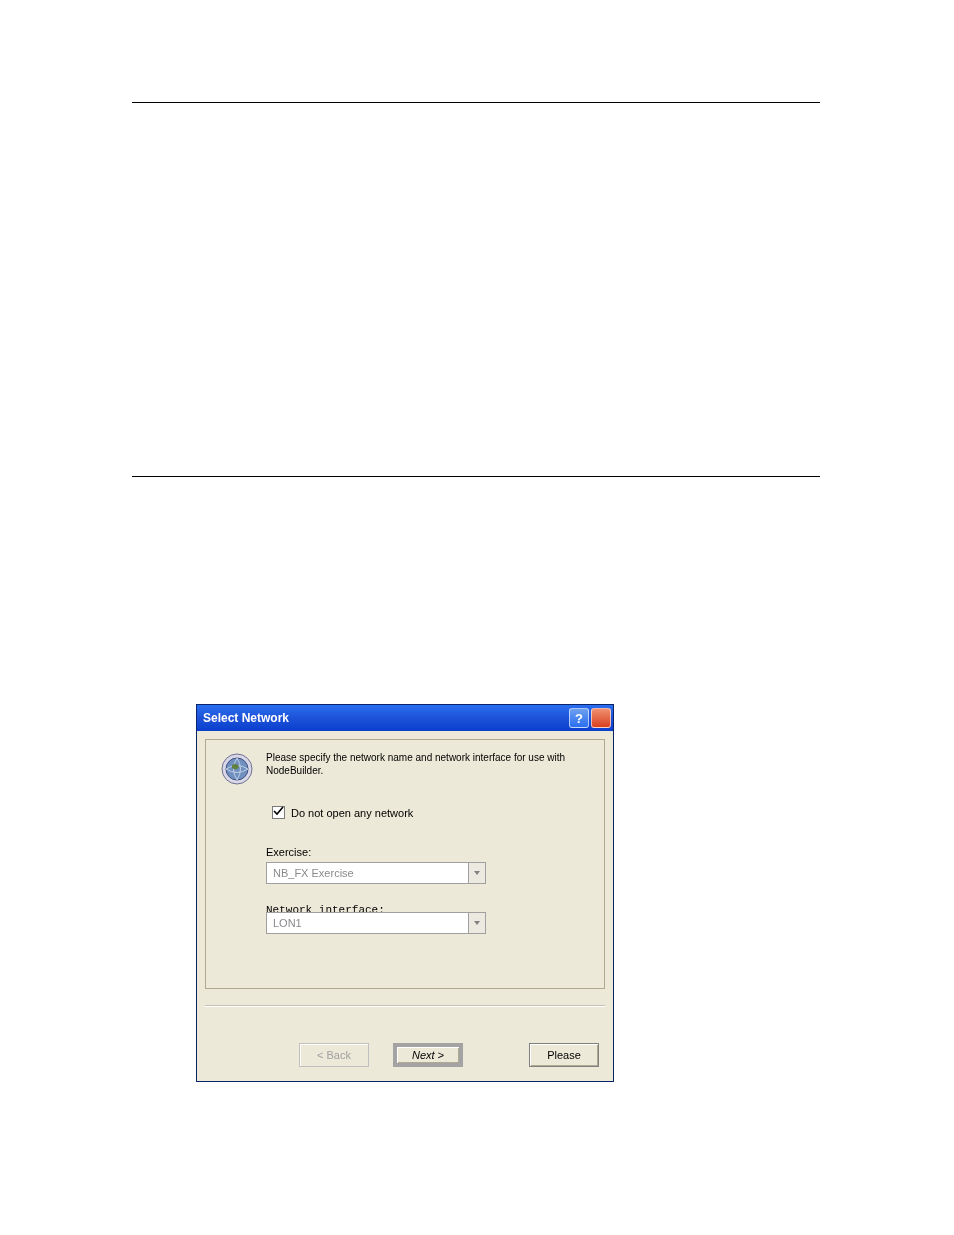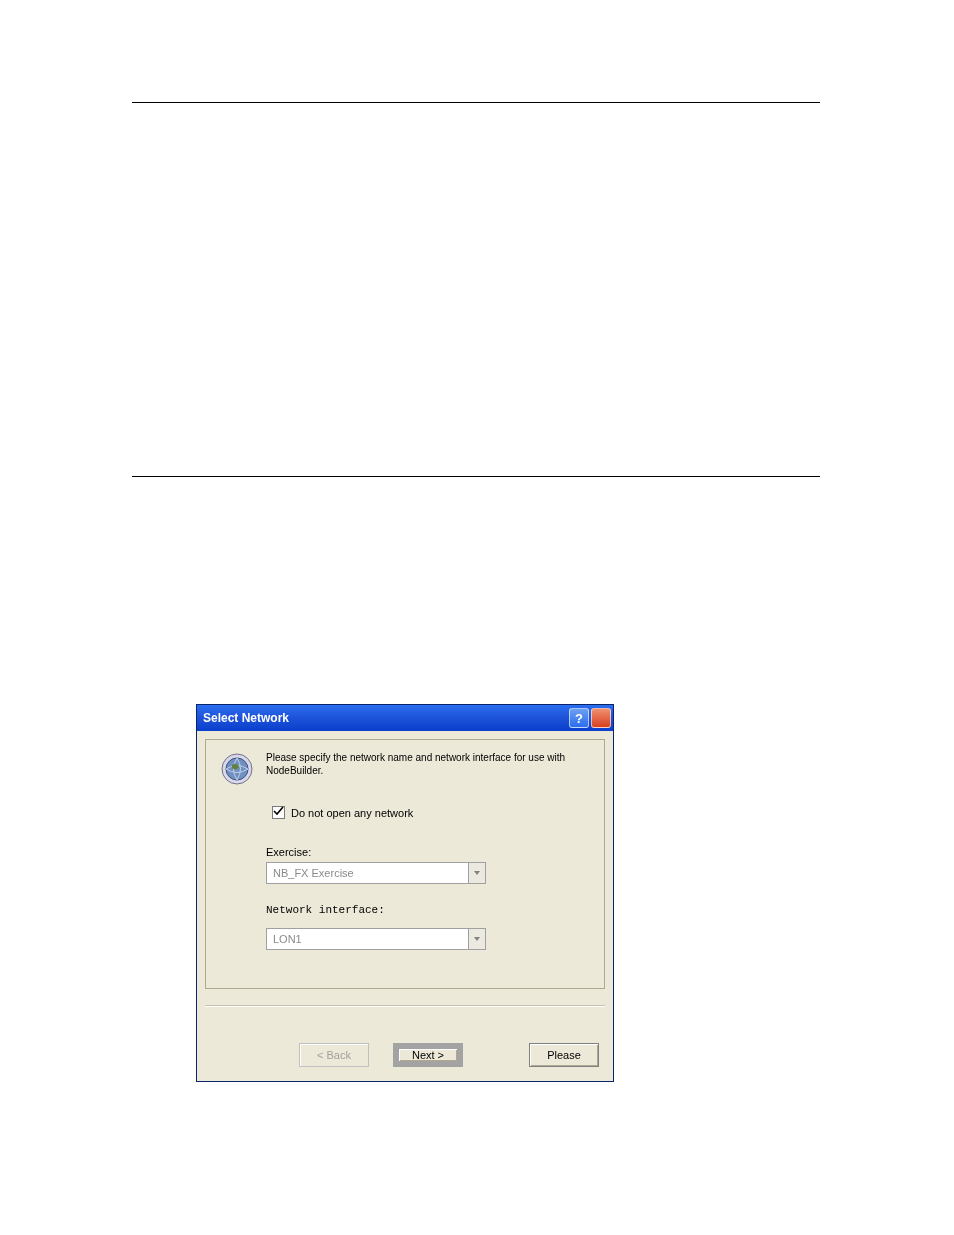--- a/index.html
+++ b/index.html
@@ -160,21 +160,21 @@
     width: 18px;
     border: 1px solid #a0a0a0;
     background: #eceae0;
     display: flex;
     align-items: center;
     justify-content: center;
     box-sizing: border-box;
   }
   .combo-btn svg { width: 8px; height: 8px; }
   .combo-network { top: 122px; }
-  .combo-iface   { top: 188px; }
+  .combo-iface   { top: 172px; }
 
   .button-sep {
     position: absolute;
     left: 8px;
     right: 8px;
     top: 300px;
     height: 0;
     border-top: 1px solid #c8c0b0;
     border-bottom: 1px solid #ffffff;
   }
@@ -199,22 +199,23 @@
     justify-content: center;
     padding: 0 10px;
     box-sizing: border-box;
   }
   .btn.disabled {
     color: #a0a0a0;
     border-color: #c0c0c0;
     box-shadow: inset 1px 1px 0 #fff;
   }
   .btn.default {
-    border: 6px solid #a3a3a3;
+    border: 4px solid #a3a3a3;
     box-shadow: inset 1px 1px 0 #fff, inset -1px -1px 0 #b0a890;
+    font-style: italic;
   }
   .btn-gap { width: 18px; }
 </style>
 </head>
 <body>
 <div class="page">
 
   <div class="hr hr1"></div>
   <div class="hr hr2"></div>
 

